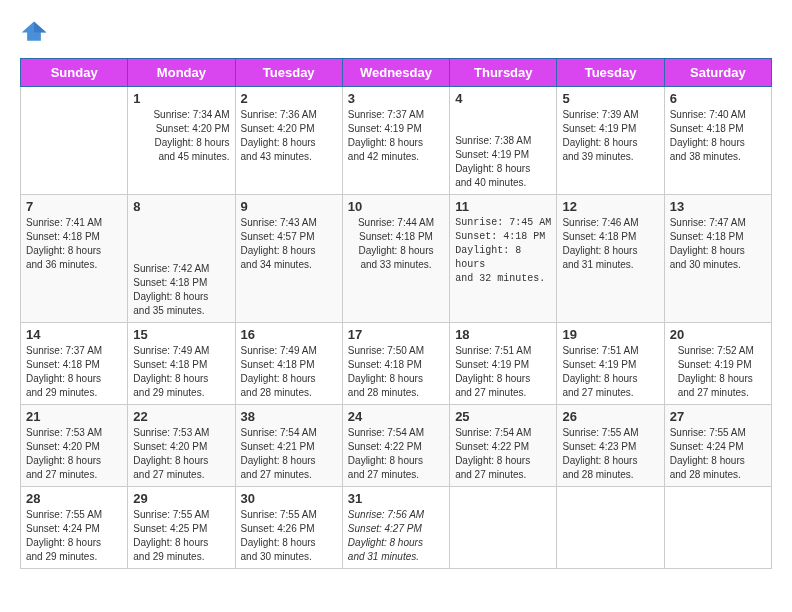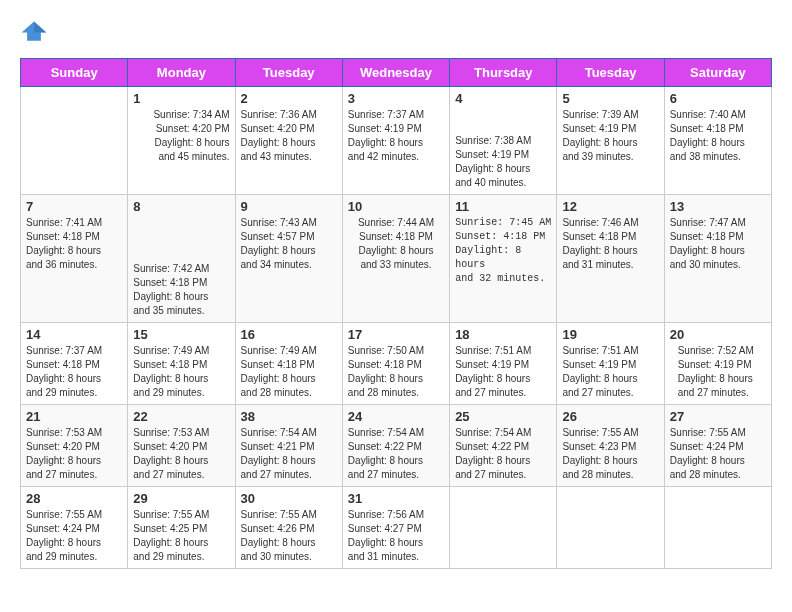--- a/index.html
+++ b/index.html
@@ -332,21 +332,21 @@
         </td>
         <td>
           <span class="day-number">30</span>
           <div class="day-info" style="white-space: pre-line;">Sunrise: 7:55 AM
 Sunset: 4:26 PM
 Daylight: 8 hours
 and 30 minutes.</div>
         </td>
         <td>
           <span class="day-number">31</span>
-          <div class="day-info" style="white-space: pre-line;">Sunrise: 7:56 AM
+          <div class="day-info" style="white-space: pre-line; font-style: italic;">Sunrise: 7:56 AM
 Sunset: 4:27 PM
 Daylight: 8 hours
 and 31 minutes.</div>
         </td>
         <td class="empty-cell"></td>
         <td class="empty-cell"></td>
         <td class="empty-cell"></td>
       </tr>
     </tbody>
 </table>

